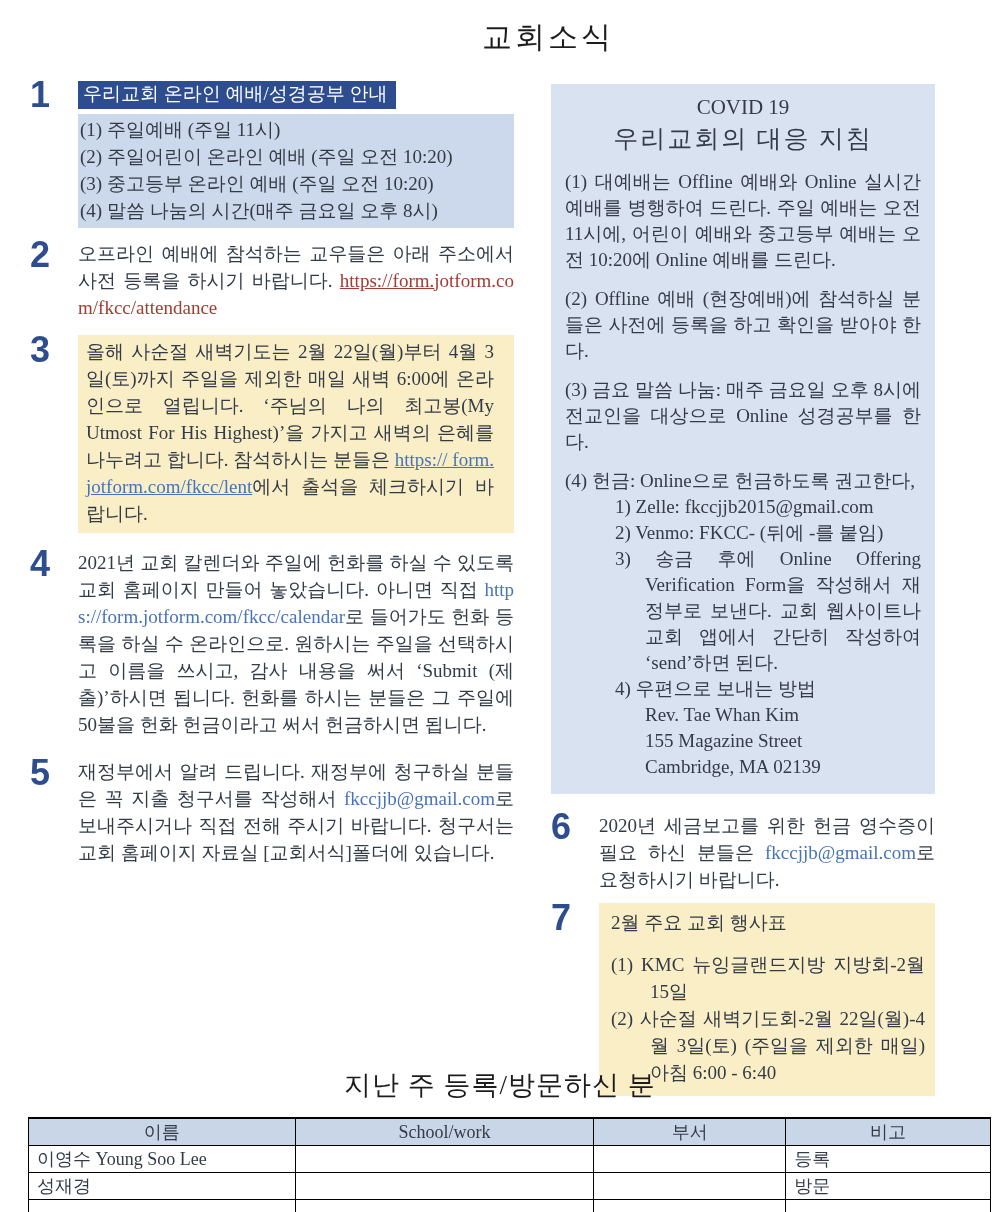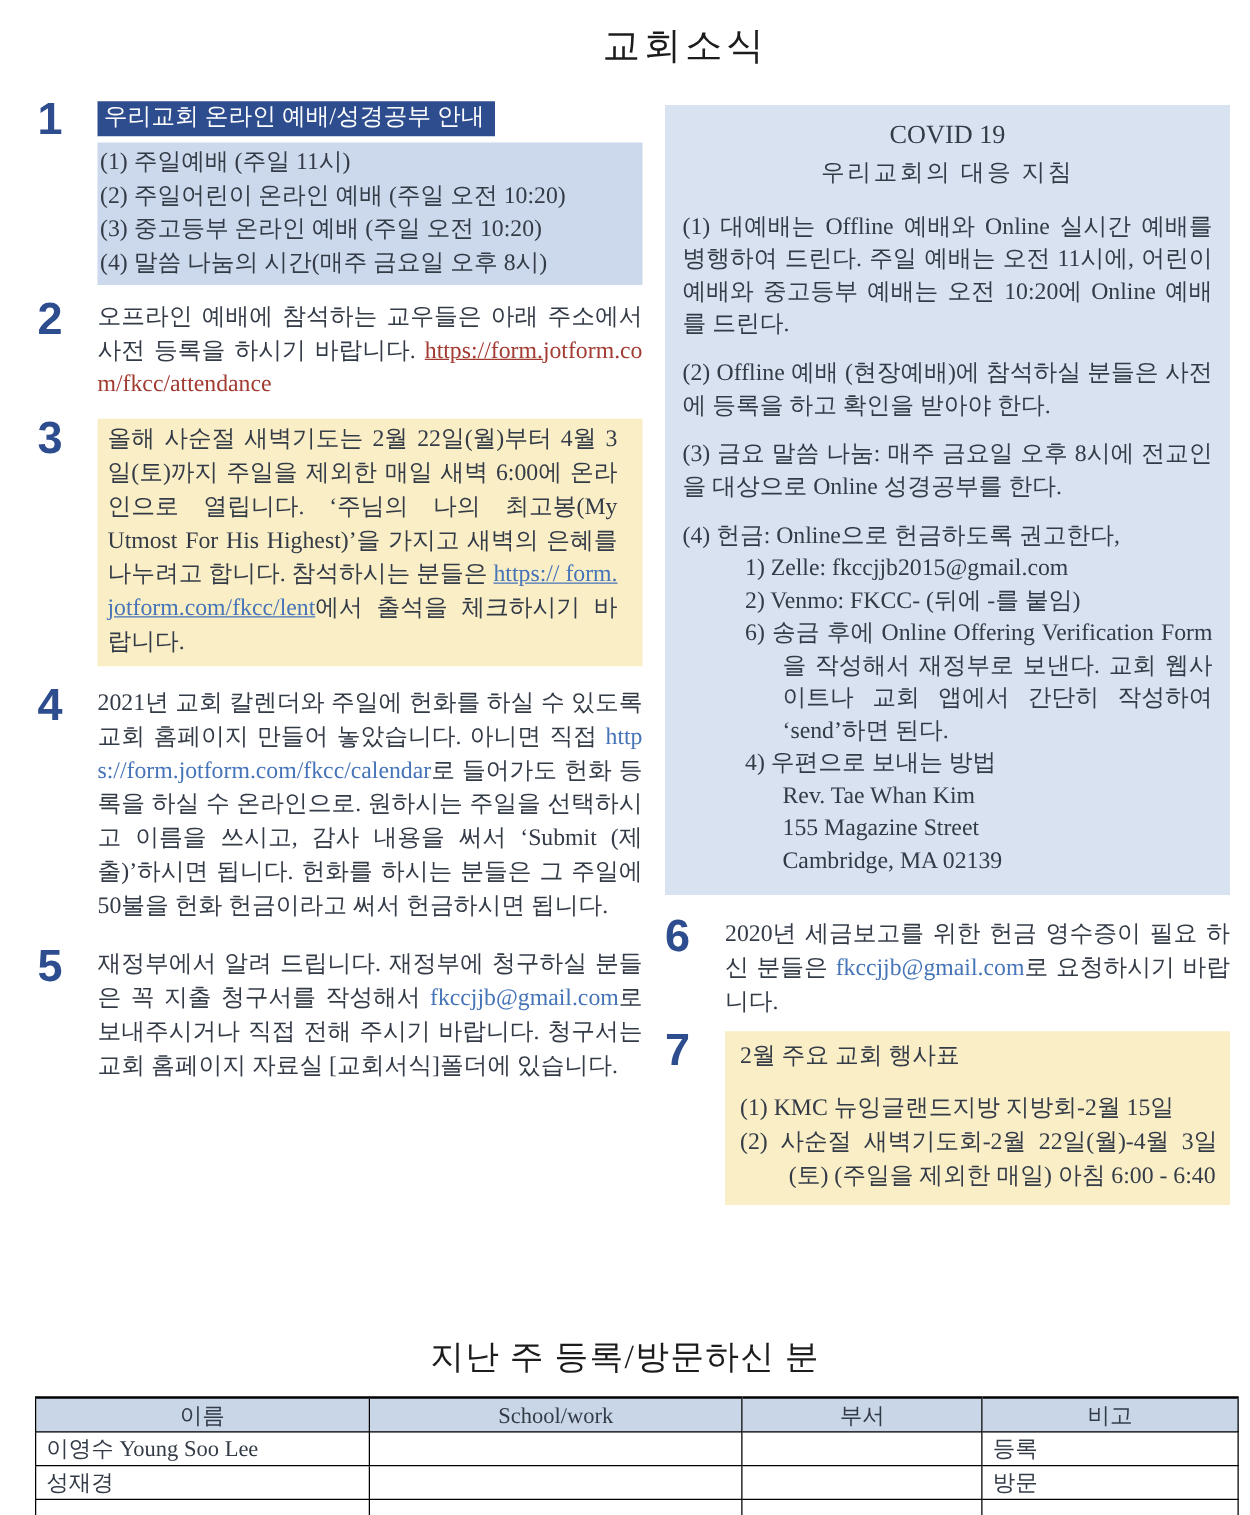--- a/index.html
+++ b/index.html
@@ -16,21 +16,21 @@
   .page{
     position:relative;width:1000px;height:1212px;background:#ffffff;
     font-family:"Liberation Serif","DejaVu Serif",serif;color:var(--ink);
     overflow:hidden;
   }
   .doc-title{
     position:absolute;top:20px;left:0;width:100%;text-align:center;
     font-size:30px;line-height:34px;letter-spacing:3px;color:#1c1c1c;padding-left:48px;
   }
   .col-left{position:absolute;left:30px;top:80px;width:484px;}
-  .col-right{position:absolute;left:532px;top:84px;width:452px;}
+  .col-right{position:absolute;left:551px;top:84px;width:384px;}
   .item{display:flex;align-items:flex-start;}
   .item-num{
     flex:0 0 48px;width:48px;
     font-family:"Liberation Sans","DejaVu Sans",sans-serif;
     font-size:36px;line-height:34px;font-weight:600;color:var(--accent-navy);
     margin-top:-2px;
   }
   .item-body{flex:1;font-size:19px;line-height:27px;text-align:justify;}
   .mt12{margin-top:12px;} .mt14{margin-top:14px;} .mt16{margin-top:16px;}
   .mt18{margin-top:18px;} .mt20{margin-top:20px;} .mt10{margin-top:10px;}
@@ -38,21 +38,21 @@
     display:inline-block;background:var(--accent-navy);color:#ffffff;
     padding:0 8px 2px 5px;font-size:19px;line-height:26px;margin-bottom:2px;
   }
   .hl-list{background:var(--highlight-blue);padding:2px 16px 4px 2px;margin-top:3px;}
   .yellow{background:var(--highlight-yellow);padding:3px 20px 6px 8px;}
   .covid-box{
     background:var(--panel-blue);padding:8px 14px 14px 14px;
     font-size:19px;line-height:26px;text-align:justify;
   }
   .covid-title1{text-align:center;font-size:21px;line-height:30px;text-indent:0;}
-  .covid-title2{text-align:center;font-size:19px;line-height:34px;letter-spacing:2px;text-indent:0;}
+  .covid-title2{text-align:center;font-size:25px;line-height:34px;letter-spacing:2px;text-indent:0;}
   .covid-p{margin-top:13px;}
   .covid-sub{padding-left:80px;text-indent:-30px;}
   .covid-addr{padding-left:80px;text-align:left;}
   .events-box{background:var(--highlight-yellow);padding:6px 10px 10px 12px;font-size:19px;line-height:27px;}
   .events-head{margin-bottom:15px;}
   .event{padding-left:39px;text-indent:-39px;text-align:justify;}
   .seg-red-link-u{color:var(--link-red);text-decoration:underline;word-break:break-all;}
   .seg-red-link{color:var(--link-red);word-break:break-all;}
   .seg-blue-link-u{color:var(--link-blue);text-decoration:underline;word-break:break-all;}
   .seg-blue-link{color:var(--link-blue);word-break:break-all;}
@@ -121,21 +121,21 @@
 
     <div class="covid-box">
       <div class="covid-title1">COVID 19</div>
       <div class="covid-title2">우리교회의 대응 지침</div>
       <div class="covid-p">(1) 대예배는 Offline 예배와 Online 실시간 예배를 병행하여 드린다. 주일 예배는 오전 11시에, 어린이 예배와 중고등부 예배는 오전 10:20에 Online 예배를 드린다.</div>
       <div class="covid-p">(2) Offline 예배 (현장예배)에 참석하실 분들은 사전에 등록을 하고 확인을 받아야 한다.</div>
       <div class="covid-p">(3) 금요 말씀 나눔: 매주 금요일 오후 8시에 전교인을 대상으로 Online 성경공부를 한다.</div>
       <div class="covid-p">(4) 헌금: Online으로 헌금하도록 권고한다,</div>
       <div class="covid-sub">1) Zelle: fkccjjb2015@gmail.com</div>
       <div class="covid-sub">2) Venmo: FKCC- (뒤에 -를 붙임)</div>
-      <div class="covid-sub">6) 송금 후에 Online Offering Verification Form을 작성해서 재정부로 보낸다. 교회 웹사이트나 교회 앱에서 간단히 작성하여 ‘send’하면 된다.</div>
+      <div class="covid-sub">3) 송금 후에 Online Offering Verification Form을 작성해서 재정부로 보낸다. 교회 웹사이트나 교회 앱에서 간단히 작성하여 ‘send’하면 된다.</div>
       <div class="covid-sub">4) 우편으로 보내는 방법</div>
       <div class="covid-addr">Rev. Tae Whan Kim</div>
       <div class="covid-addr">155 Magazine Street</div>
       <div class="covid-addr">Cambridge, MA 02139</div>
     </div>
 
     <div class="item mt18">
       <div class="item-num">6</div>
       <div class="item-body"><span class="seg-plain">2020년 세금보고를 위한 헌금 영수증이 필요 하신 분들은 </span><wbr><span class="seg-blue-link">fkccjjb@gmail.com</span><wbr><span class="seg-plain">로 요청하시기 바랍니다.</span><wbr></div>
     </div>

